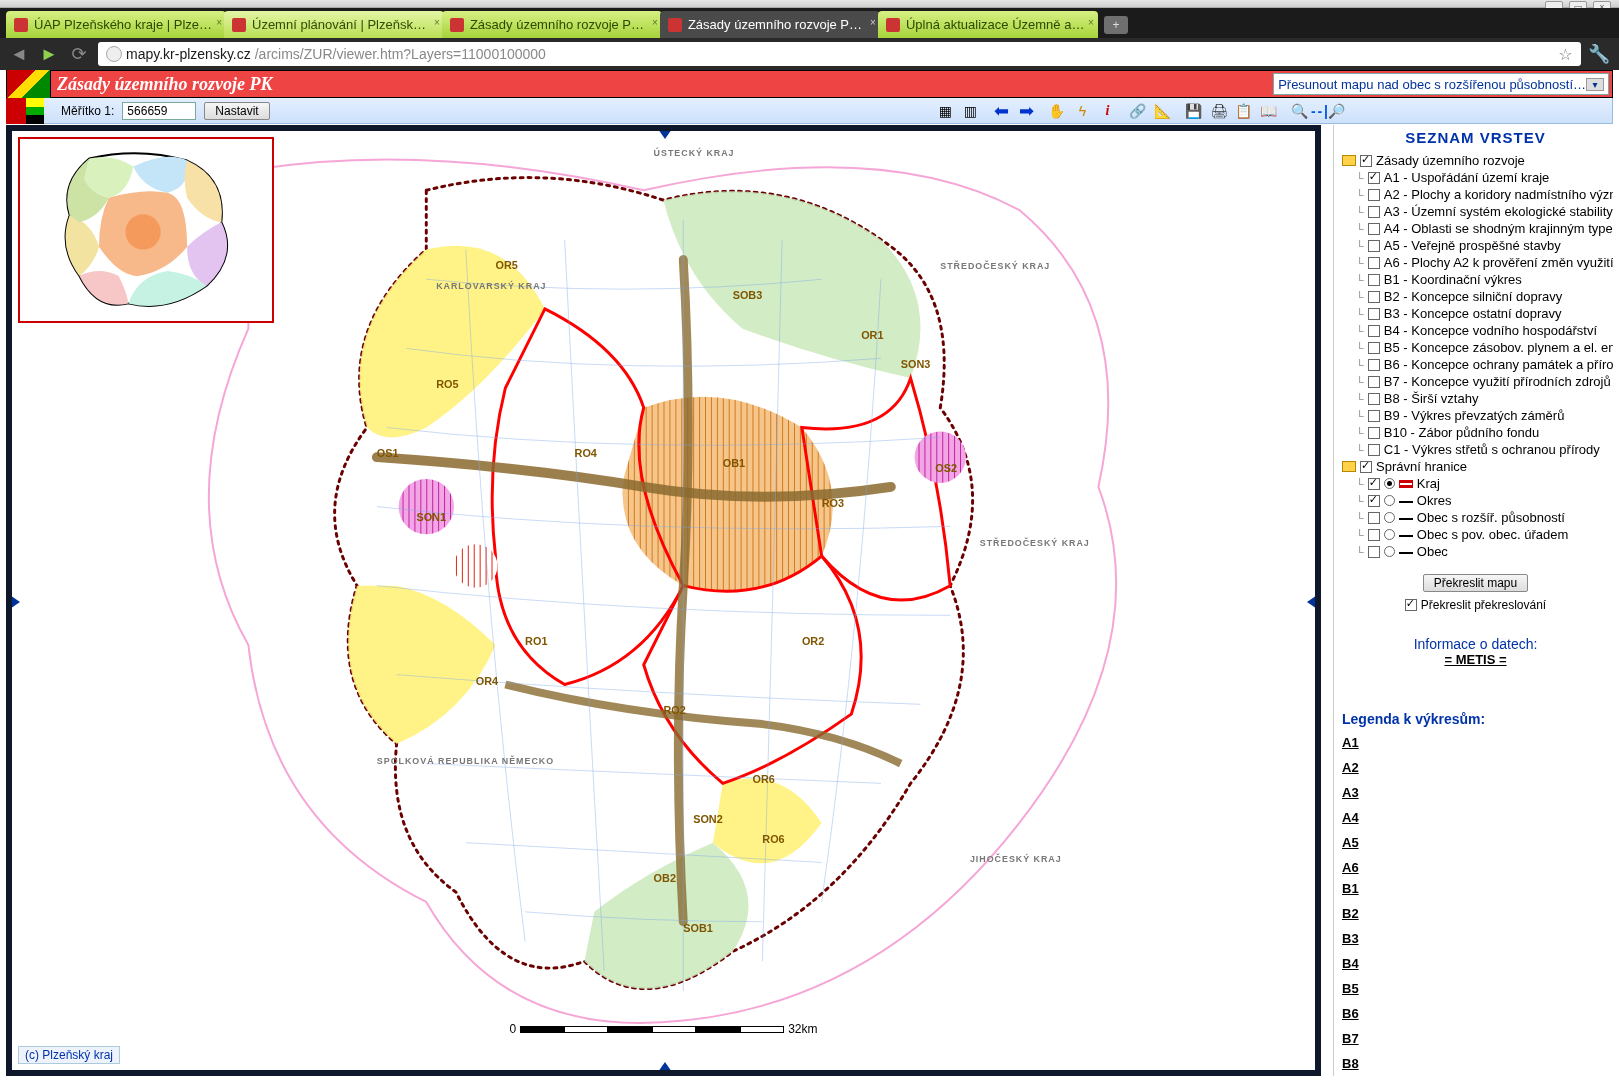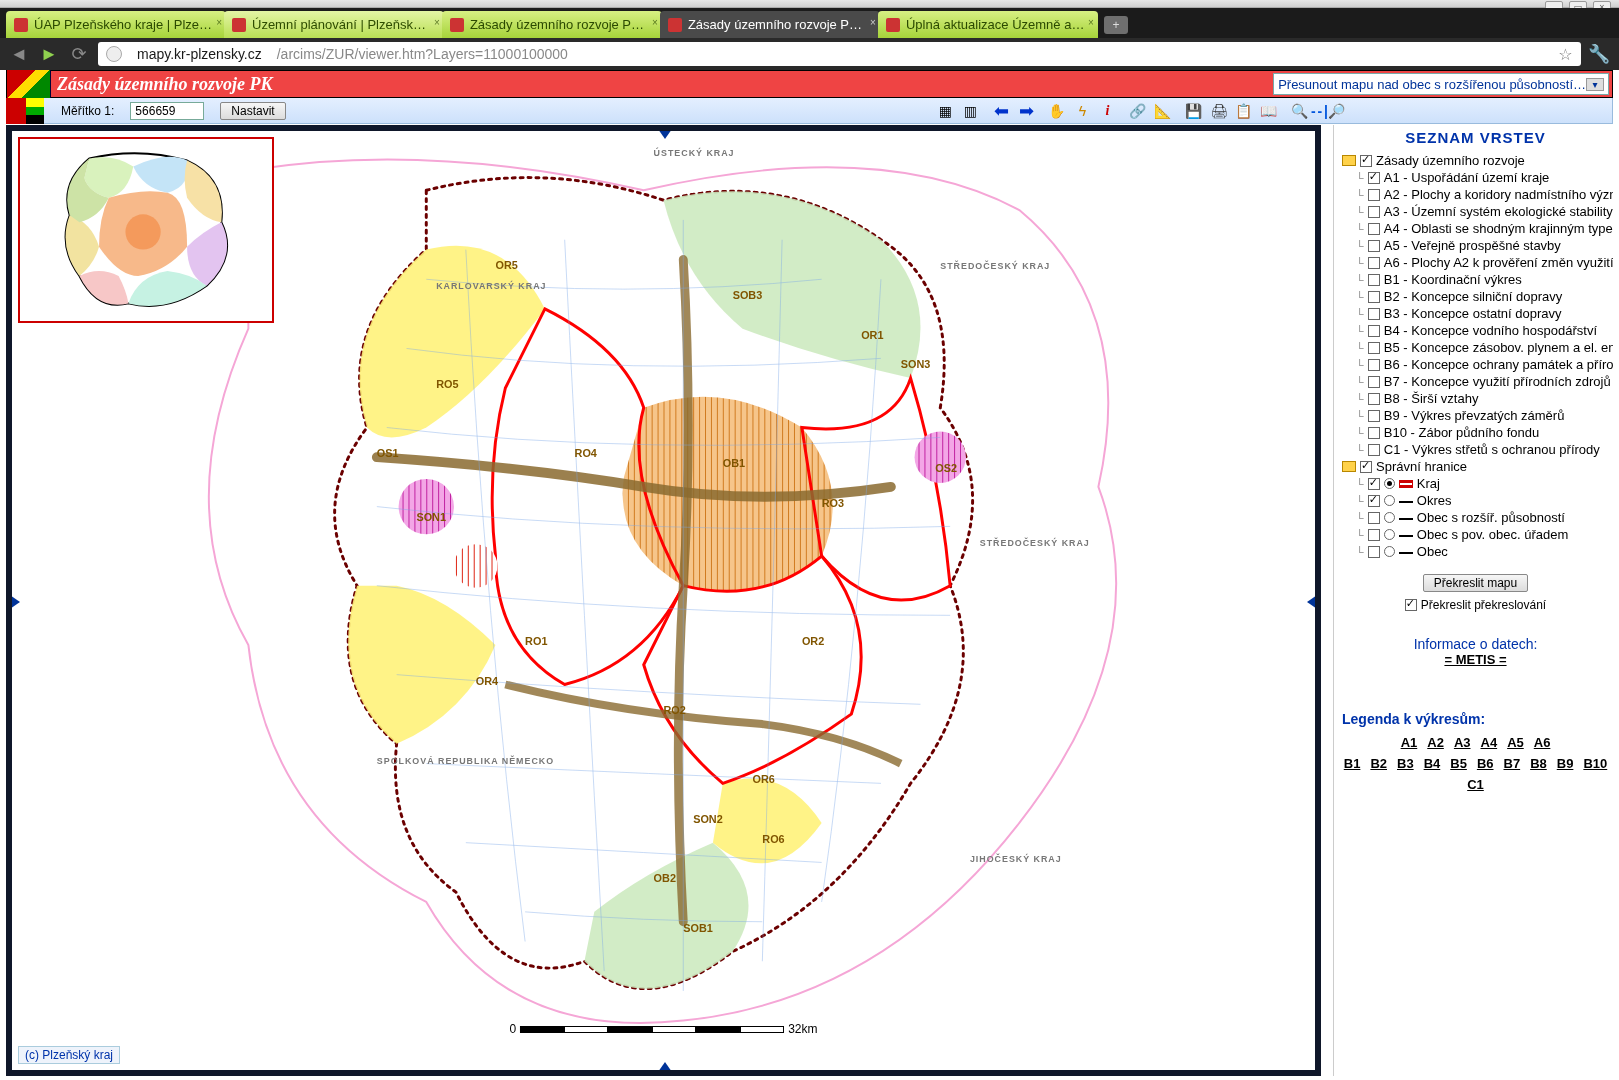--- a/index.html
+++ b/index.html
@@ -17,37 +17,37 @@
 .tab.inactive2 { background:linear-gradient(#e4f5a5,#b9df55); color:#2f4d00; }
 .tab.active { background:#4a4a4a; color:#fff; }
 .tab .x { position:absolute; right:4px; top:6px; font-size:10px; color:inherit; opacity:.7; }
 .favicon { width:14px; height:14px; background:#c33; margin-right:6px; border-radius:2px; flex:0 0 14px; }
 .newtab { width:24px; height:18px; background:#6f6f6f; border-radius:3px; margin:0 0 4px 8px; display:flex; align-items:center; justify-content:center; color:#ddd; font-size:12px; }
 
 
 .addrbar { position:absolute; top:38px; left:0; right:0; height:32px; background:#2a2a2a; display:flex; align-items:center; padding:0 8px; gap:8px; }
 .navbtn { width:22px; height:22px; display:flex; align-items:center; justify-content:center; color:#888; font-size:18px; }
 .navbtn.green { color:#8fd14f; }
-.urlbox { flex:1; background:#fff; border-radius:3px; height:24px; display:flex; align-items:center; padding:0 8px; font-size:14px; color:#333; gap:15px; }
+.urlbox { flex:1; background:#fff; border-radius:3px; height:24px; display:flex; align-items:center; padding:0 8px; font-size:14px; color:#333; gap:4px; }
 .urlbox .globe { width:16px; height:16px; background:#eee; border:1px solid #aaa; border-radius:50%; display:inline-block; position:relative; }
 .urlhost { color:#1a1a1a; }
 .urlpath { color:#888; }
 .star { color:#777; font-size:16px; margin-left:auto; }
 .wrench { color:#8fd14f; font-size:18px; }
 
 
 .apphead { position:absolute; top:70px; left:6px; right:6px; height:28px; background:#ef4444; border:1px solid #000; display:flex; align-items:center; color:#fff; }
 .coat { width:44px; height:28px; background:linear-gradient(135deg,#c00 40%,#fd0 40%,#fd0 60%,#080 60%); margin-right:6px; border-right:1px solid #003; }
 .apphead h1 { font-size:18px; font-weight:bold; font-style:italic; font-family: "Times New Roman", serif; }
 .quickjump { margin-left:auto; background:#fff; color:#003399; font-size:13px; height:22px; border:1px solid #7aa; display:flex; align-items:center; padding:0 4px; min-width:300px; margin-right:3px; }
 .quickjump .dd { margin-left:auto; background:#ddd; border:1px solid #999; width:18px; text-align:center; font-size:10px; }
 
 
 .toolbar { position:absolute; top:98px; left:6px; right:6px; height:26px; background:linear-gradient(#e4efff,#cde1fb); border:1px solid #9bd; border-top:none; display:flex; align-items:center; padding:0 6px; gap:10px; font-size:12px; }
-.scalebox { display:flex; align-items:center; gap:16px; }
+.scalebox { display:flex; align-items:center; gap:8px; }
 .scaleinput { width:74px; height:18px; border:1px solid #7a9; background:#fff; padding:0 4px; font-size:12px; }
 .btn { background:linear-gradient(#f6f6f6,#dcdcdc); border:1px solid #888; padding:1px 10px; font-size:12px; border-radius:2px; }
 .smicons { position:absolute; left:6px; top:98px; width:40px; height:26px; display:flex; align-items:center; }
 .crest2 { width:20px; height:26px; background:#c00; }
 .crest3 { width:18px; height:26px; background:linear-gradient(#ff0 0 33%,#0a0 33% 66%,#000 66%); }
 
 .toolicons { margin-left:auto; display:flex; align-items:center; gap:14px; padding-right:260px; }
 .tgrp { display:flex; gap:8px; }
 .ticon { width:17px; height:17px; display:inline-flex; align-items:center; justify-content:center; font-size:14px; }
 .arrL { color:#0033cc; font-size:18px; }
@@ -100,21 +100,21 @@
 
 .actions { text-align:center; margin-top:14px; }
 .autochk { display:flex; align-items:center; justify-content:center; gap:4px; margin-top:6px; font-size:12px; }
 
 .infoblock { text-align:center; margin-top:24px; }
 .infoblock .hdr { color:#0033aa; font-weight:normal; font-size:14px; }
 .infoblock a { color:#000; text-decoration:underline; font-weight:bold; font-size:13px; }
 
 .legblock { text-align:left; margin-top:44px; }
 .legblock .hdr { color:#0033aa; font-weight:bold; font-size:14px; margin-bottom:8px; }
-.legrow { display:flex; justify-content:center; flex-wrap:wrap; gap:10px; margin-bottom:6px; }
+.legrow { display:flex; justify-content:center; flex-wrap:wrap; gap:10px; margin-bottom:6px;flex-direction:column; }
 .legrow a { color:#000; text-decoration:underline; font-weight:bold; font-size:13px; }
 
 
 .mapsvg { position:absolute; inset:0; width:100%; height:100%; }
 .regtxt { font-size:9px; fill:#777; font-weight:bold; letter-spacing:1px; }
 .lbltxt { font-size:11px; fill:#805500; font-weight:bold; }
 </style>
 </head>
 <body>
 

